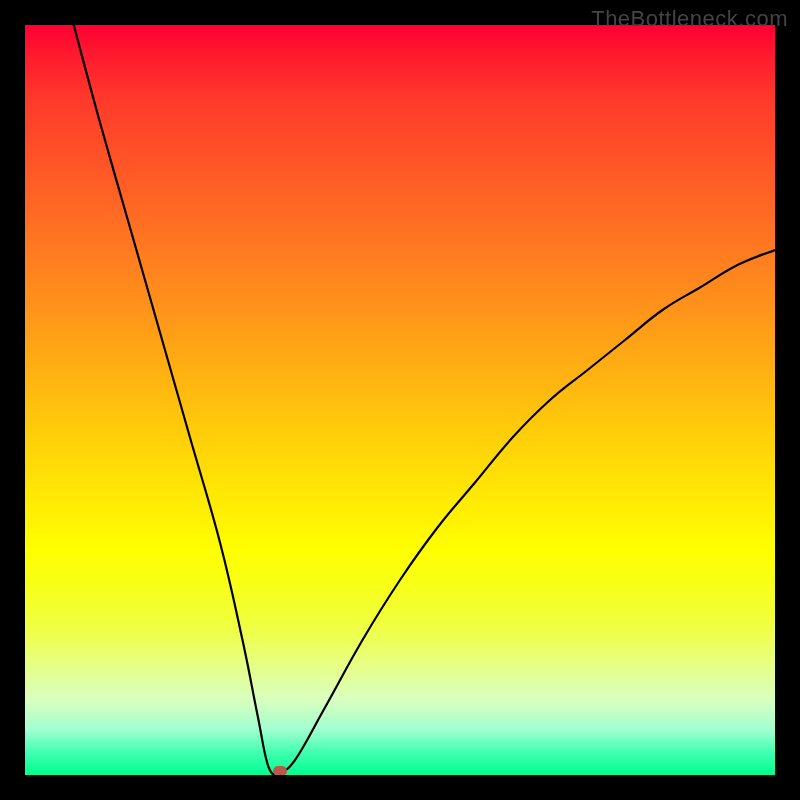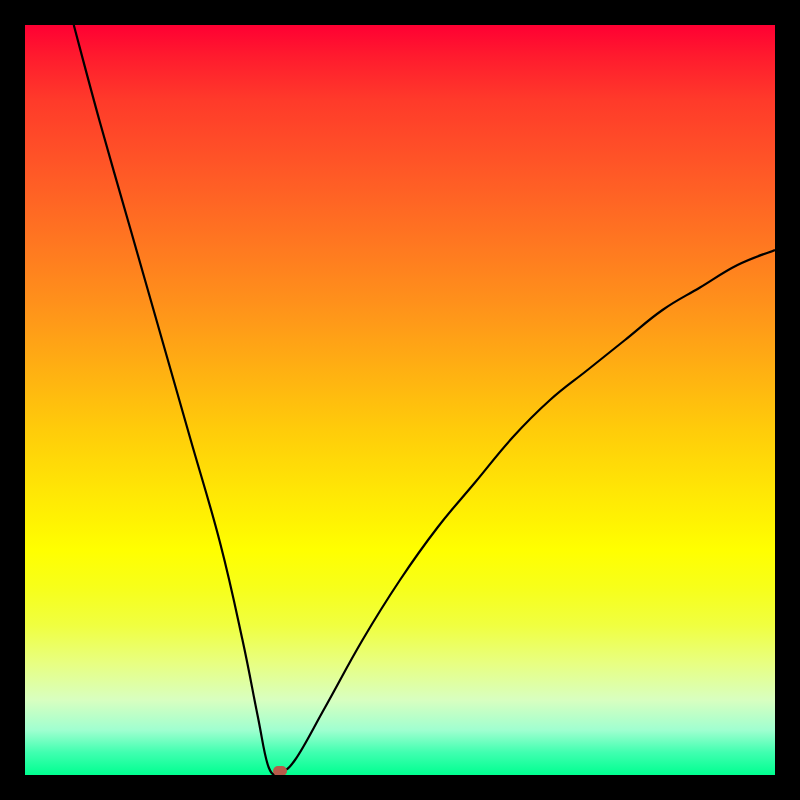--- a/index.html
+++ b/index.html
@@ -66,20 +66,21 @@
     border-radius: 5px;
     transform: translate(-50%, -50%);
     z-index: 6;
   }
 </style>
 </head>
 <body>
 
 <div class="frame">
 
+  <div class="watermark">TheBottleneck.com</div>
 
   <div class="plot-area">
     <div class="gradient"></div>
     <svg class="curve" viewBox="0 0 750 750" preserveAspectRatio="none">
       <path id="curve-path" fill="none" stroke="#000000" stroke-width="2.2" d="M 48.75 0 C 54 19.5, 63.75 57, 75 97.5 C 86.25 138, 93.00000000000001 160.5, 105.00000000000001 202.5 C 117.00000000000001 244.5, 123 265.5, 135 307.5 C 147 349.5, 153 370.5, 165 412.5 C 177 454.5, 184.5 477, 195 517.5 C 205.5 558, 209.99999999999997 580.5, 217.49999999999997 615 C 224.99999999999997 649.5, 227.25 664.5, 232.5 690 C 237.75 715.5, 239.25 731.25, 243.75 742.5 C 248.25 753.75, 249.75000000000003 747.75, 255.00000000000003 746.25 C 260.25 744.75, 261 747.75, 270 735 C 279 722.25, 286.5 706.5, 300 682.5 C 313.5 658.5, 322.5 640.5, 337.5 615 C 352.5 589.5, 360 577.5, 375 555 C 390 532.5, 397.50000000000006 522, 412.50000000000006 502.5 C 427.50000000000006 483, 435 475.5, 450 457.5 C 465 439.5, 472.5 429, 487.5 412.5 C 502.5 396, 510 388.5, 525 375 C 540 361.5, 547.5 357, 562.5 345 C 577.5 333, 585 327.00000000000006, 600 315.00000000000006 C 615 303.00000000000006, 622.5 295.5, 637.5 285 C 652.5 274.5, 660 271.5, 675 262.5 C 690 253.5, 697.5 247.49999999999994, 712.5 239.99999999999994 C 727.5 232.49999999999994, 742.5 228, 750 225"></path>
     </svg>
     <div class="marker" id="marker" style="left: 255px; top: 746.25px; background: rgb(184, 90, 74);"></div>
   </div>
 
 </div>

